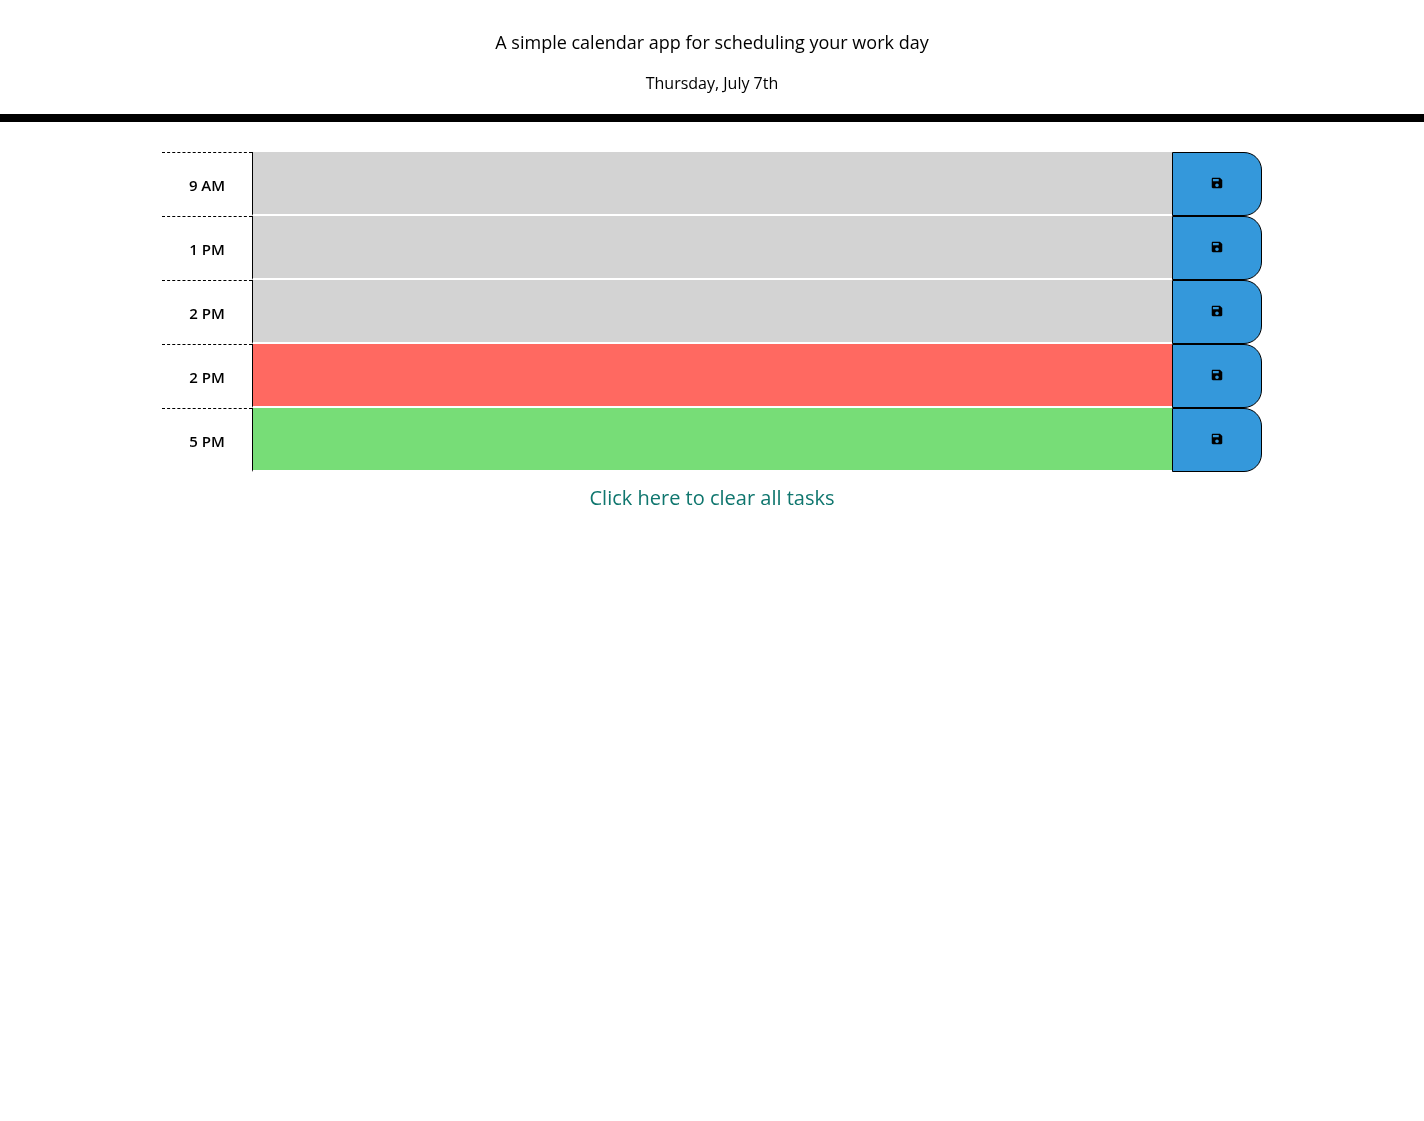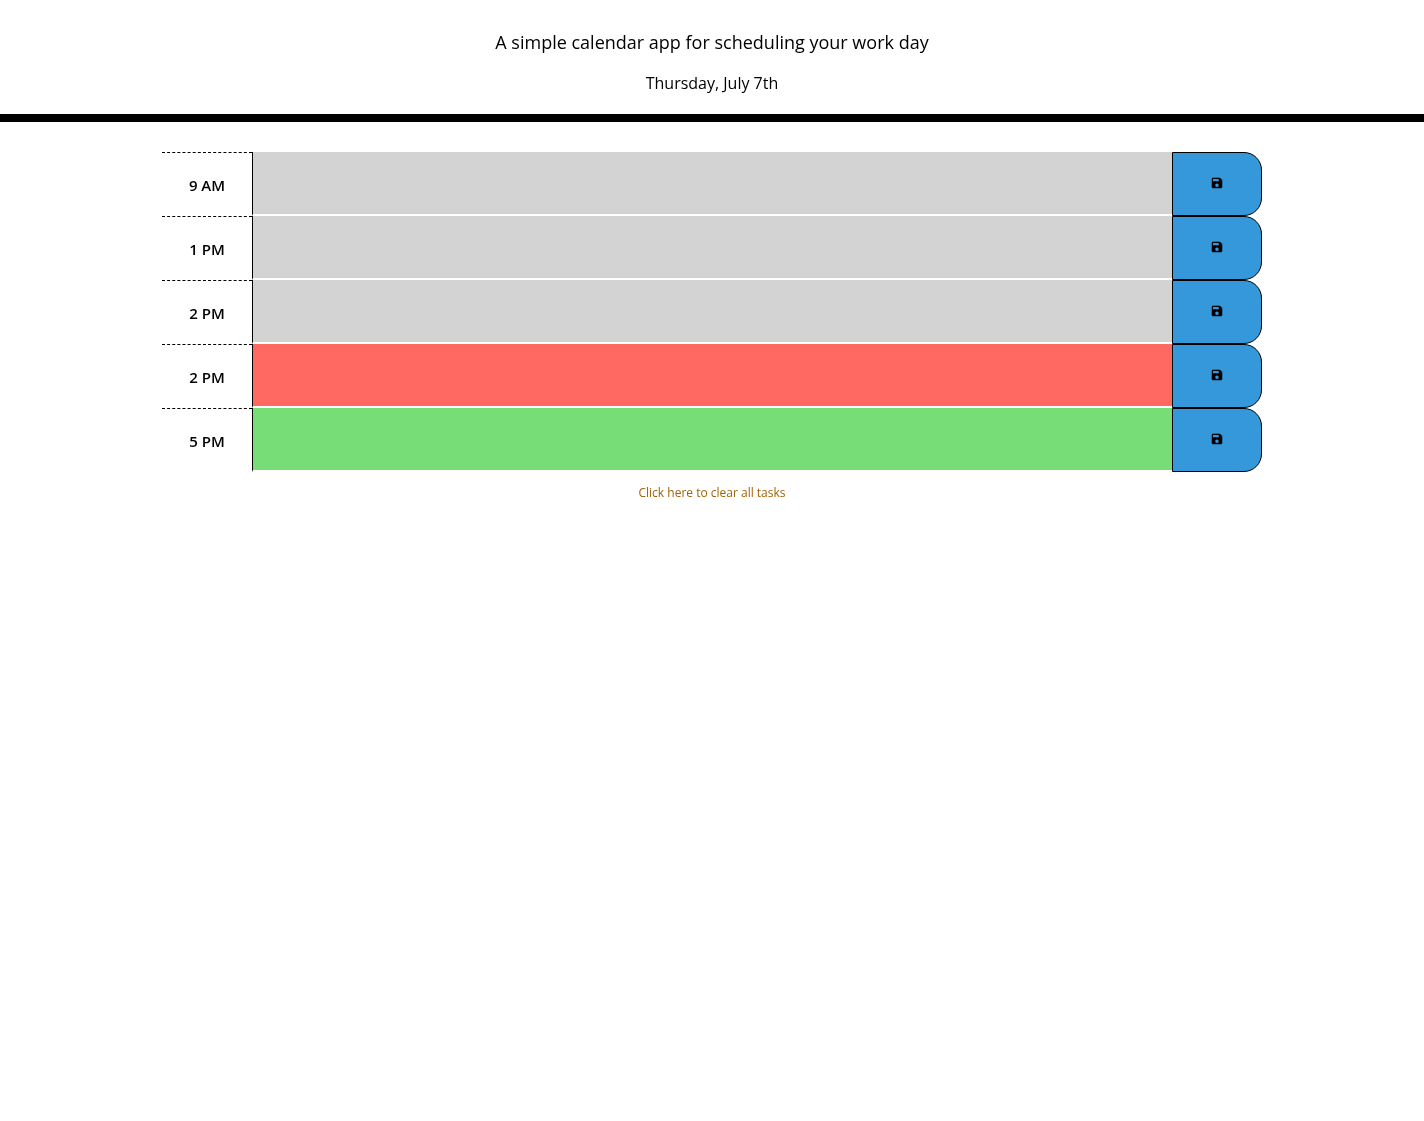--- a/index.html
+++ b/index.html
@@ -84,22 +84,22 @@
     }
     .save-icon {
       width: 14px;
       height: 14px;
     }
     .clear-btn {
       display: block;
       margin: 12px auto 20px auto;
       background: none;
       border: none;
-      font-size: 12px;
-      color: #a16207;
+      font-size: 20px;
+      color: #0f766e;
       cursor: pointer;
       font-family: inherit;
       text-align: center;
     }
   </style>
 </head>
 <body>
 
 <div class="header">
   <p class="subtitle">A simple calendar app for scheduling your work day</p>

